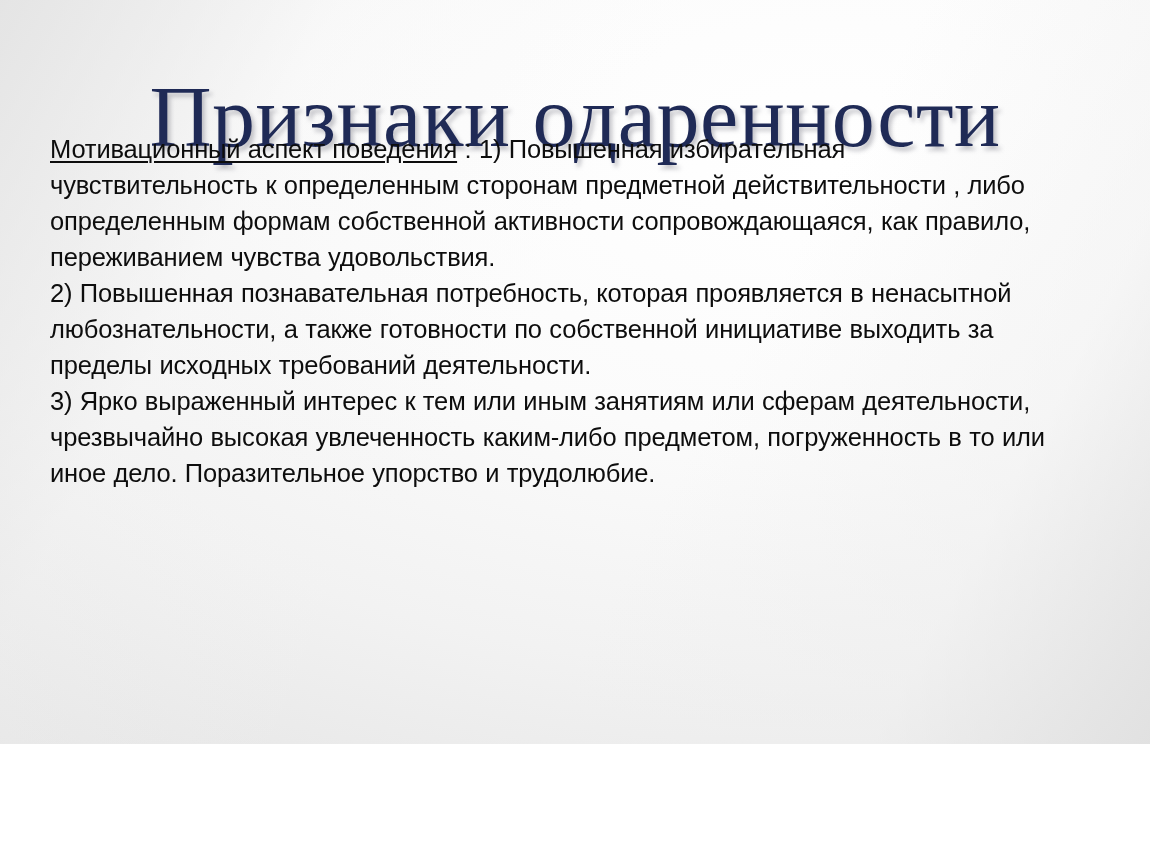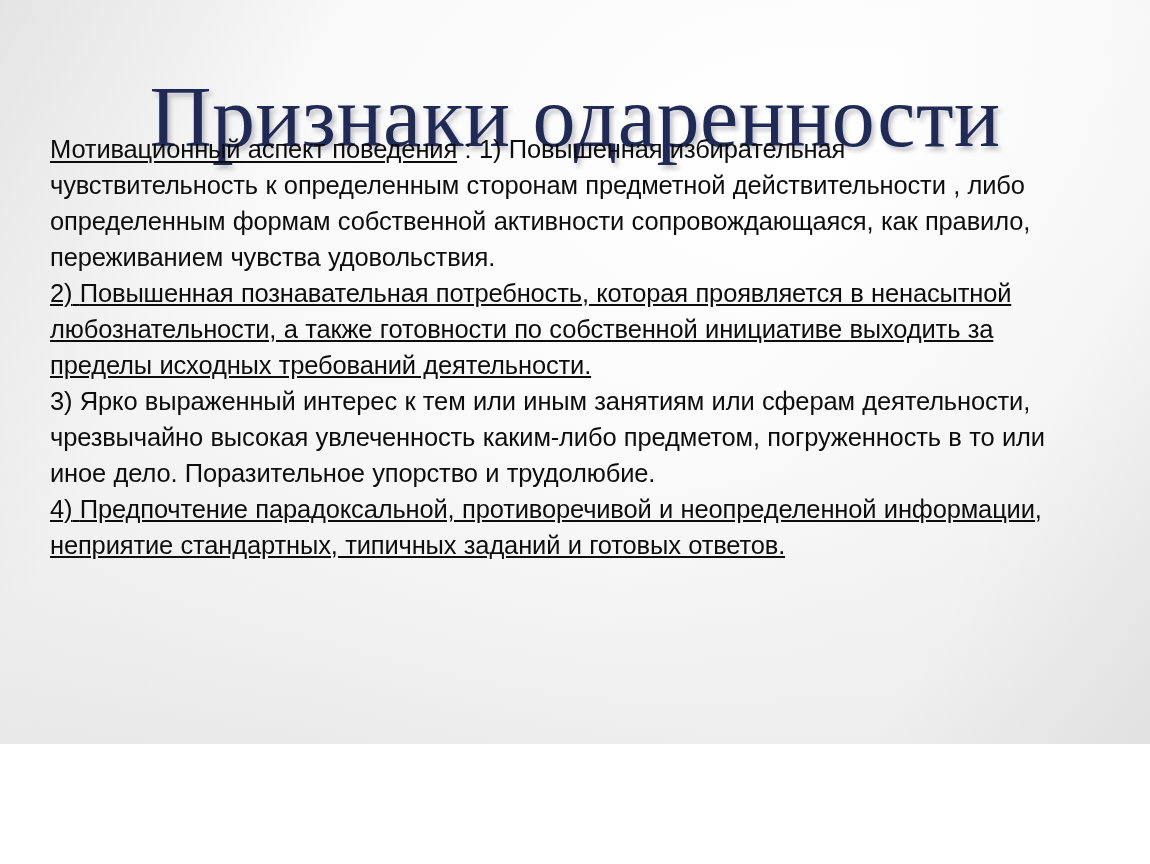--- a/index.html
+++ b/index.html
@@ -85,21 +85,20 @@
     padding: 0;
   }
 
   .para + .para {
     margin-top: 0;
   }
 
   
   .gap-before {
     margin-top: 17px;
-    text-decoration: underline;
   }
 
   .lead {
     text-decoration: underline;
     text-underline-offset: 3px;
     text-decoration-thickness: 2px;
   }
 
   
   .dot {
@@ -131,24 +130,20 @@
       <p class="para gap-before">
         <span>2)</span>
         <span>Повышенная познавательная потребность, которая проявляется в ненасытной любознательности, а также готовности по собственной инициативе выходить за пределы исходных требований деятельности.</span>
       </p>
 
       <p class="para">
         <span>3)</span>
         <span>Ярко выраженный интерес к тем или иным занятиям или сферам деятельности, чрезвычайно высокая увлеченность каким-либо предметом, погруженность в то или иное дело. Поразительное упорство и трудолюбие.</span>
       </p>
 
-      <p class="para gap-before">
-        <span>4)</span>
-        <span>Предпочтение парадоксальной, противоречивой и неопределенной информации, неприятие стандартных, типичных заданий и готовых ответов.</span>
-      </p>
 
 
     </div>
 
     <span class="dot dot-left"></span>
     <span class="dot dot-right"></span>
 
   </div>
 </div>
 

